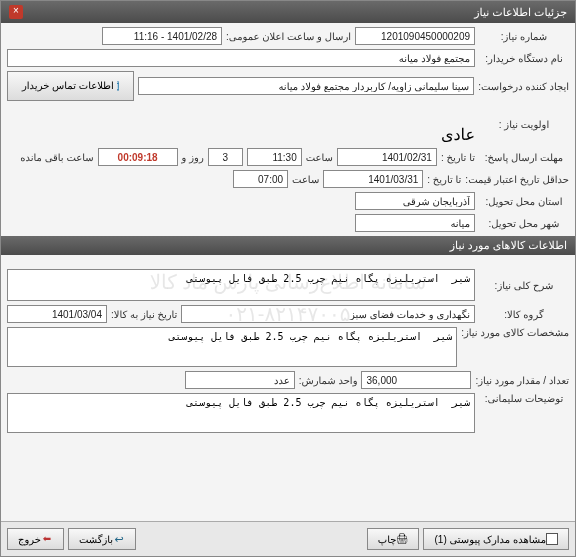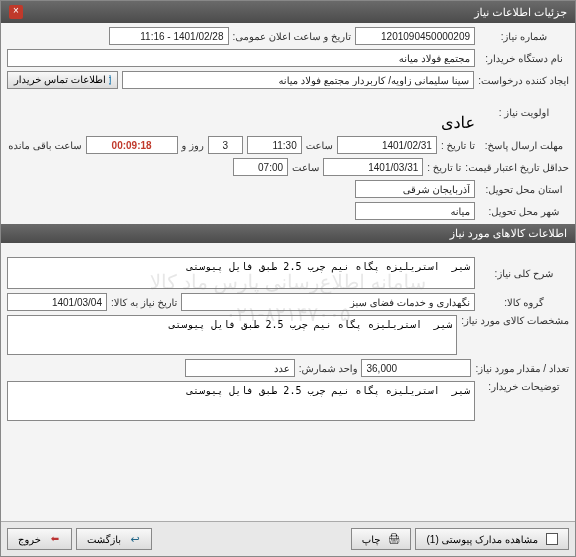--- a/index.html
+++ b/index.html
@@ -69,45 +69,45 @@
     border: 1px solid #888;
     padding: 2px 4px;
     font-size: 10px;
     height: 18px;
     line-height: 14px;
     color: #222;
     text-align: right;
     direction: rtl;
   }
   .field.grow { flex: 1; }
-  .field.w80 { width: 92px; }
+  .field.w80 { width: 80px; }
   .field.w60 { width: 55px; }
   .field.w40 { width: 35px; text-align: center; }
   .field.w120 { width: 120px; }
   .field.w110 { width: 110px; }
   .field.w100 { width: 100px; }
   .textarea {
     background: #fff;
     border: 1px solid #888;
     padding: 2px 4px;
     font-size: 10px;
     direction: rtl;
     text-align: right;
     resize: none;
     flex: 1;
     height: 32px;
     line-height: 14px;
   }
   .btn-small {
     background: linear-gradient(#f8f8f8,#dcdcdc);
     border: 1px solid #888;
-    padding: 1px 6px;
+    padding: 1px 14px;
     font-size: 10px;
     cursor: pointer;
-    height: 18px;
+    height: 30px;
     white-space: nowrap;
   }
   .countdown {
     color: #c0392b;
     font-weight: bold;
     direction: ltr;
     text-align: center;
   }
   .section-header {
     background: linear-gradient(#6a6a6a, #4b4b4b);
@@ -136,21 +136,21 @@
     background: #e8e8e8;
   }
   .btn {
     background: linear-gradient(#f8f8f8,#dcdcdc);
     border: 1px solid #888;
     padding: 4px 10px;
     font-size: 10px;
     cursor: pointer;
     display: inline-flex;
     align-items: center;
-    gap: 8px;
+    gap: 0;
   }
   .btn .ico { width: 12px; height: 12px; display: inline-block; }
   .spacer { flex: 1; }
   .ico-reply { border-left: 8px solid #2a7; border-top: 4px solid transparent; border-bottom: 4px solid transparent; }
   .ico-doc { background:#fff; border:1px solid #555; width:9px; height:11px; position:relative; }
   .ico-print::before { content:"🖨"; font-size:10px; }
   .ico-back::before { content:"↩"; font-size:11px; color:#268; }
   .ico-exit::before { content:"⬅"; font-size:10px; color:#b33; }
   .ico-info { background:#27a; color:#fff; border-radius:50%; width:12px; height:12px; line-height:12px; text-align:center; font-size:9px; }
 </style>
@@ -161,21 +161,21 @@
   <div class="titlebar">
     <span>جزئیات اطلاعات نیاز</span>
     <span class="close">×</span>
   </div>
 
   <div class="content">
 
     <div class="row">
       <span class="lbl">شماره نیاز:</span>
       <input class="field w120" value="1201090450000209" style="">
-      <span class="lbl2">تاریخ و ساعت اعلان عمومی:</span>
+      <span class="lbl2">ارسال و ساعت اعلان عمومی:</span>
       <input class="field w120" value="1401/02/28 - 11:16" style="">
     </div>
 
     <div class="row">
       <span class="lbl">نام دستگاه خریدار:</span>
       <input class="field grow" value="مجتمع فولاد میانه" style="">
     </div>
 
     <div class="row">
       <span class="lbl">ایجاد کننده درخواست:</span>
@@ -241,21 +241,21 @@
     </div>
 
     <div class="row">
       <span class="lbl">تعداد / مقدار مورد نیاز:</span>
       <input class="field w110" style="direction: ltr; text-align: left;" value="36,000">
       <span class="lbl2">واحد شمارش:</span>
       <input class="field w110" value="عدد" style="">
     </div>
 
     <div class="row" style="align-items:flex-start;">
-      <span class="lbl">توضیحات خریدار:</span>
+      <span class="lbl">توضیحات سلیمانی:</span>
       <textarea class="textarea" style="height: 40px;">شیر  استریلیزه پگاه نیم چرب 2.5 طبق فایل پیوستی</textarea>
     </div>
 
     <div class="watermark">
       <div>سامانه اطلاع‌رسانی پارس ماد کالا</div>
       <div>۰۲۱-۸۲۱۴۷۰۰۵</div>
     </div>
 
   </div>
 

